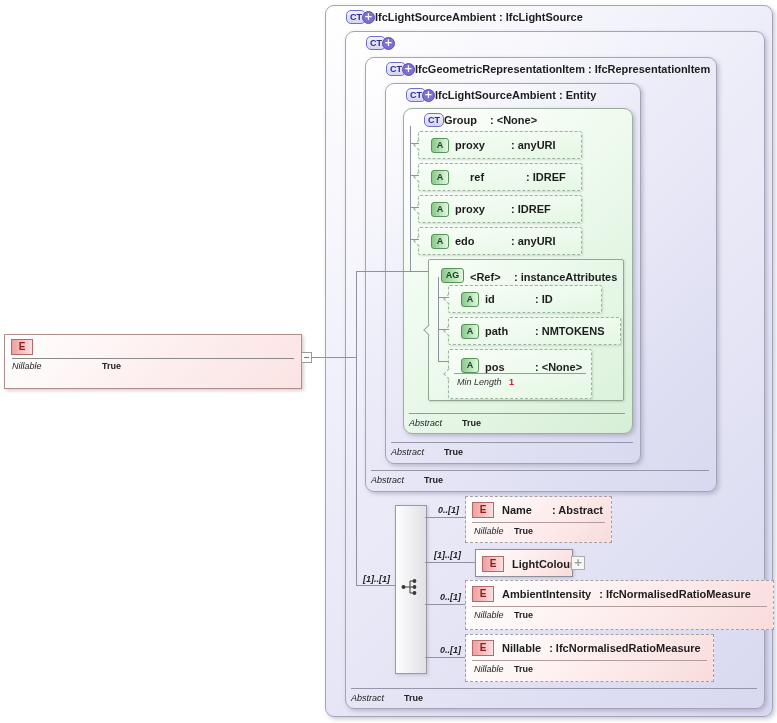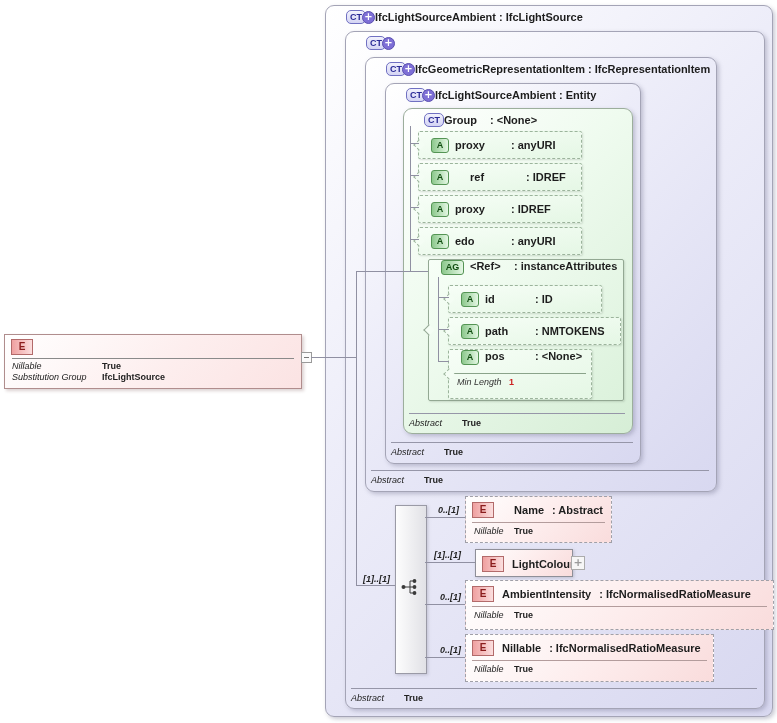--- a/index.html
+++ b/index.html
@@ -42,21 +42,21 @@
         display:flex;align-items:center;gap:6px;padding-left:12px;
         font-weight:bold;font-size:11px;color:#1d1d1d;
         box-shadow:1px 1px 2px rgba(110,130,110,.25);}
   .attr::before{content:"";position:absolute;left:-4px;top:50%;width:7px;height:7px;
         transform:translateY(-50%) rotate(45deg);
         background:#f4fdf4;border-left:1px dashed #9cb49c;border-bottom:1px dashed #9cb49c;}
   .attr .nm{display:inline-block;}
   .agbox{border-style:solid;border-color:#93a893;background:linear-gradient(135deg,#f7fff7,#e9f8e9 50%,#dcf2dc);}
   .agbox::before{border-left-style:solid;border-bottom-style:solid;border-color:#93a893;}
   .attr-tall{display:block;padding-left:0;}
-  .attr-line{display:flex;align-items:flex-start;gap:6px;padding-left:12px;height:23px;}
+  .attr-line{display:flex;align-items:flex-end;gap:6px;padding-left:12px;height:23px;}
   .facet-line{border-top:1px solid #8aa38a;margin:0 5px 0 4px;padding:3px 0 0 4px;display:flex;
         font-size:9px;font-weight:normal;}
   .facet-line .flbl{font-style:italic;color:#333;width:52px;}
   .facet-line .fval{font-weight:bold;}
 
   
   .ebox{position:absolute;border:1px dashed #a0a0a8;
         background:linear-gradient(135deg,#ffffff 0%,#fdecec 55%,#f9dcdc 100%);}
   .ebox.solid{border:1px solid #8f8f98;box-shadow:1px 1px 3px rgba(120,120,140,.35);}
   .ehdr{display:flex;align-items:center;gap:8px;padding:5px 8px 0 6px;
@@ -189,21 +189,21 @@
       <path d="M3.5 9 H10 M10 3 V15 M10 3 H14 M10 9 H14 M10 15 H14" stroke="#3a3a3a" stroke-width="1" fill="none"></path>
       <circle cx="14.5" cy="3" r="1.9" fill="#3a3a3a"></circle>
       <circle cx="14.5" cy="9" r="1.9" fill="#3a3a3a"></circle>
       <circle cx="14.5" cy="15" r="1.9" fill="#3a3a3a"></circle>
     </svg>
   </div>
 
   <div class="ebox" style="left:465px;top:496px;width:145px;height:45px;">
     <div class="ehdr">
       <span class="icE">E</span>
-      <span class="nm" style="width:46px;text-align:right;">Name</span>
+      <span class="nm" style="width:46px;">Name</span>
       <span>: Abstract</span>
     </div>
     <div class="nilrow">
       <span class="lbl">Nillable</span>
       <span class="val">True</span>
     </div>
   </div>
 
   <div class="ebox solid" style="left:475px;top:549px;width:96px;height:26px;">
     <div class="ehdr" style="padding-top:6px;">
@@ -238,24 +238,20 @@
   </div>
 
   <div class="elembox">
     <div class="ehdr">
       <span class="icE">E</span>
     </div>
     <div class="elrows">
       <div class="elrow">
         <span class="lbl">Nillable</span>
         <span class="val">True</span>
-      </div>
-      <div class="elrow">
-        <span class="lbl">Substitution Group</span>
-        <span class="val">IfcLightSource</span>
       </div>
     </div>
   </div>
   <div class="handle"></div>
 
   <div class="lh" style="left:311px;top:357px;width:45px;"></div>
   <div class="lv" style="left:356px;top:271px;height:314px;"></div>
   <div class="lh" style="left:356px;top:271px;width:72px;"></div>
   <div class="lv" style="left:410px;top:126px;height:145px;"></div>
   <div class="lh" style="left:410px;top:143px;width:9px;"></div>

